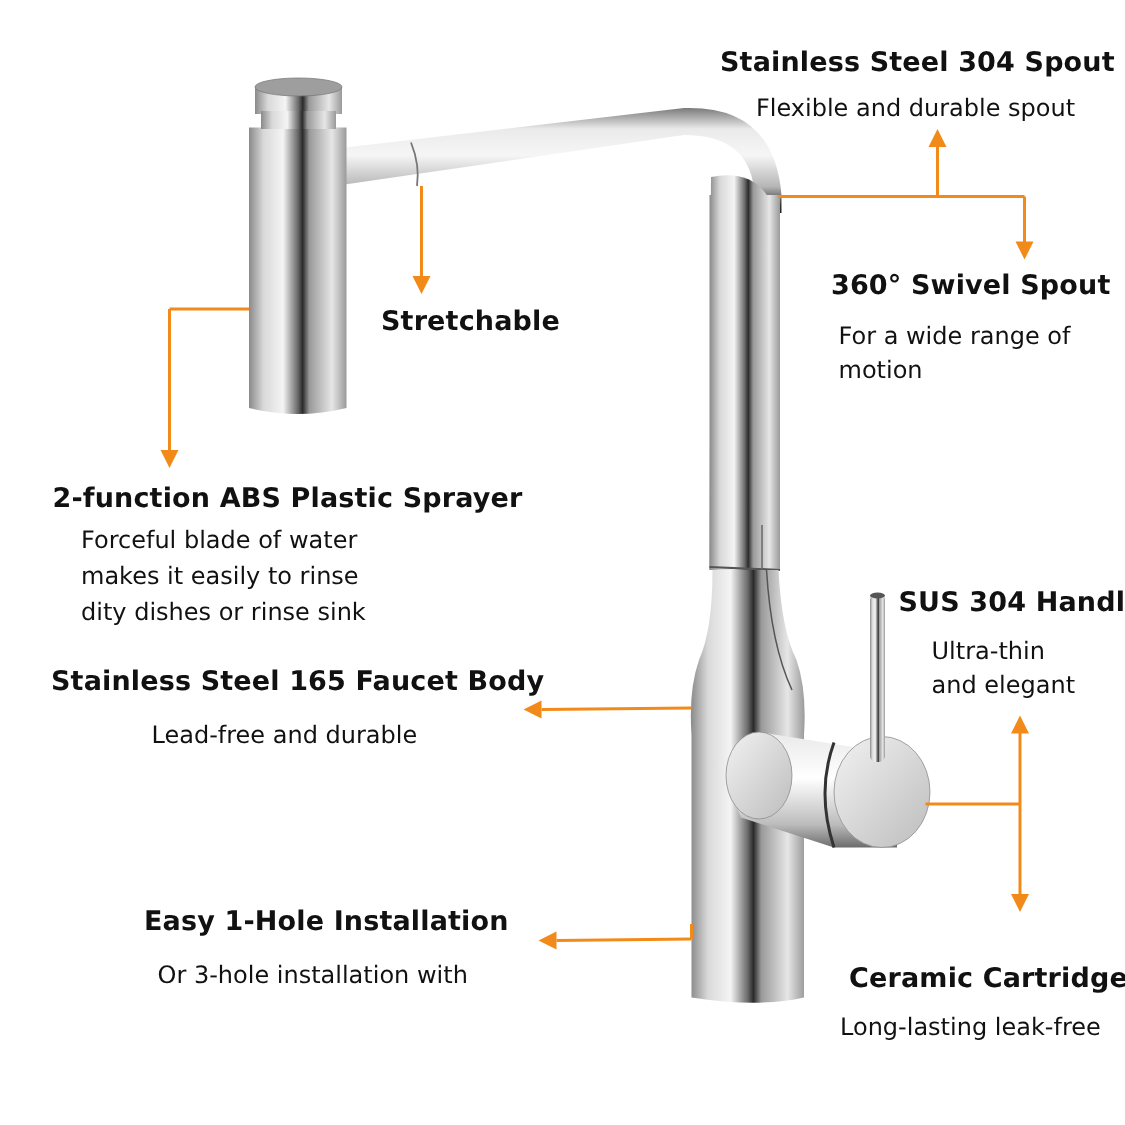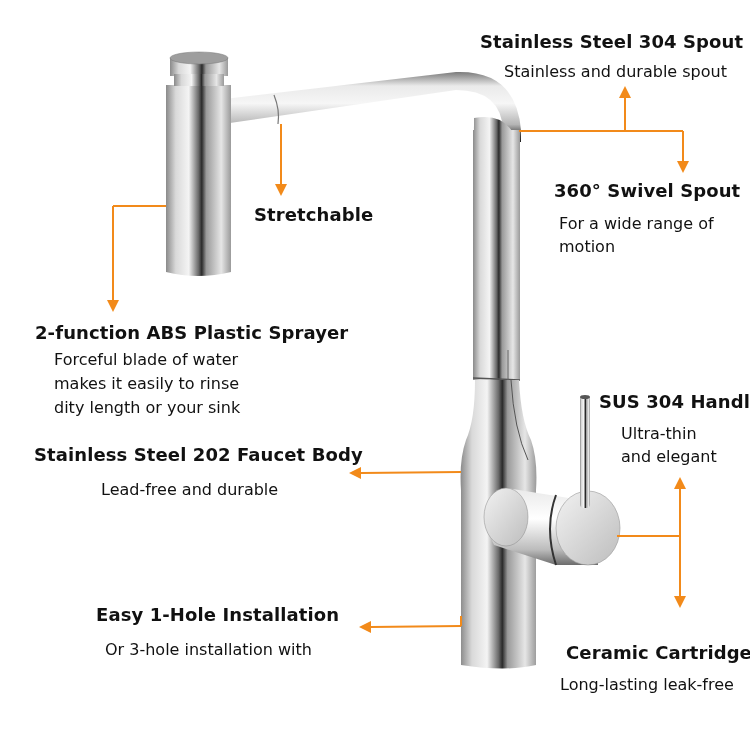--- a/index.html
+++ b/index.html
@@ -107,38 +107,38 @@
       <line x1="445" y1="616" x2="445" y2="626"></line>
 
       <line x1="601" y1="536" x2="664" y2="536"></line>
       <line x1="664" y1="487" x2="664" y2="598"></line>
       <polygon points="658,489 670,489 664,477" stroke="none"></polygon>
       <polygon points="658,596 670,596 664,608" stroke="none"></polygon>
     </g>
   </svg>
 
   <div class="label title" style="left:464px; top:31px;">Stainless Steel 304 Spout</div>
-  <div class="label desc" style="left:488px; top:61px;">Stainless and durable spout</div>
+  <div class="label desc" style="left:488px; top:61px;">Flexible and durable spout</div>
 
   <div class="label title" style="left:538px; top:180px;">360° Swivel Spout</div>
   <div class="label desc" style="left:543px; top:213px;">For a wide range of</div>
   <div class="label desc" style="left:543px; top:236px;">motion</div>
 
   <div class="label title" style="left:238px; top:204px;">Stretchable</div>
 
   <div class="label title" style="left:19px; top:322px;">2-function ABS Plastic Sprayer</div>
   <div class="label desc" style="left:38px; top:373px;">makes it easily to rinse</div>
   <div class="label desc" style="left:38px; top:349px;">Forceful blade of water</div>
-  <div class="label desc" style="left:38px; top:397px;">dity length or your sink</div>
+  <div class="label desc" style="left:38px; top:397px;">dity dishes or rinse sink</div>
 
   <div class="label title" style="left:583px; top:391px;">SUS 304 Handle</div>
   <div class="label desc" style="left:605px; top:423px;">Ultra-thin</div>
   <div class="label desc" style="left:605px; top:446px;">and elegant</div>
 
-  <div class="label title" style="left:18px; top:444px;">Stainless Steel 202 Faucet Body</div>
+  <div class="label title" style="left:18px; top:444px;">Stainless Steel 165 Faucet Body</div>
   <div class="label desc" style="left:85px; top:479px;">Lead-free and durable</div>
 
   <div class="label title" style="left:80px; top:604px;">Easy 1-Hole Installation</div>
   <div class="label desc" style="left:89px; top:639px;">Or 3-hole installation with</div>
 
   <div class="label desc" style="left:544px; top:674px;">Long-lasting leak-free</div>
   <div class="label title center" style="left:548px; top:642px; width:190px;">Ceramic Cartridge</div>
 
 </div>
 

